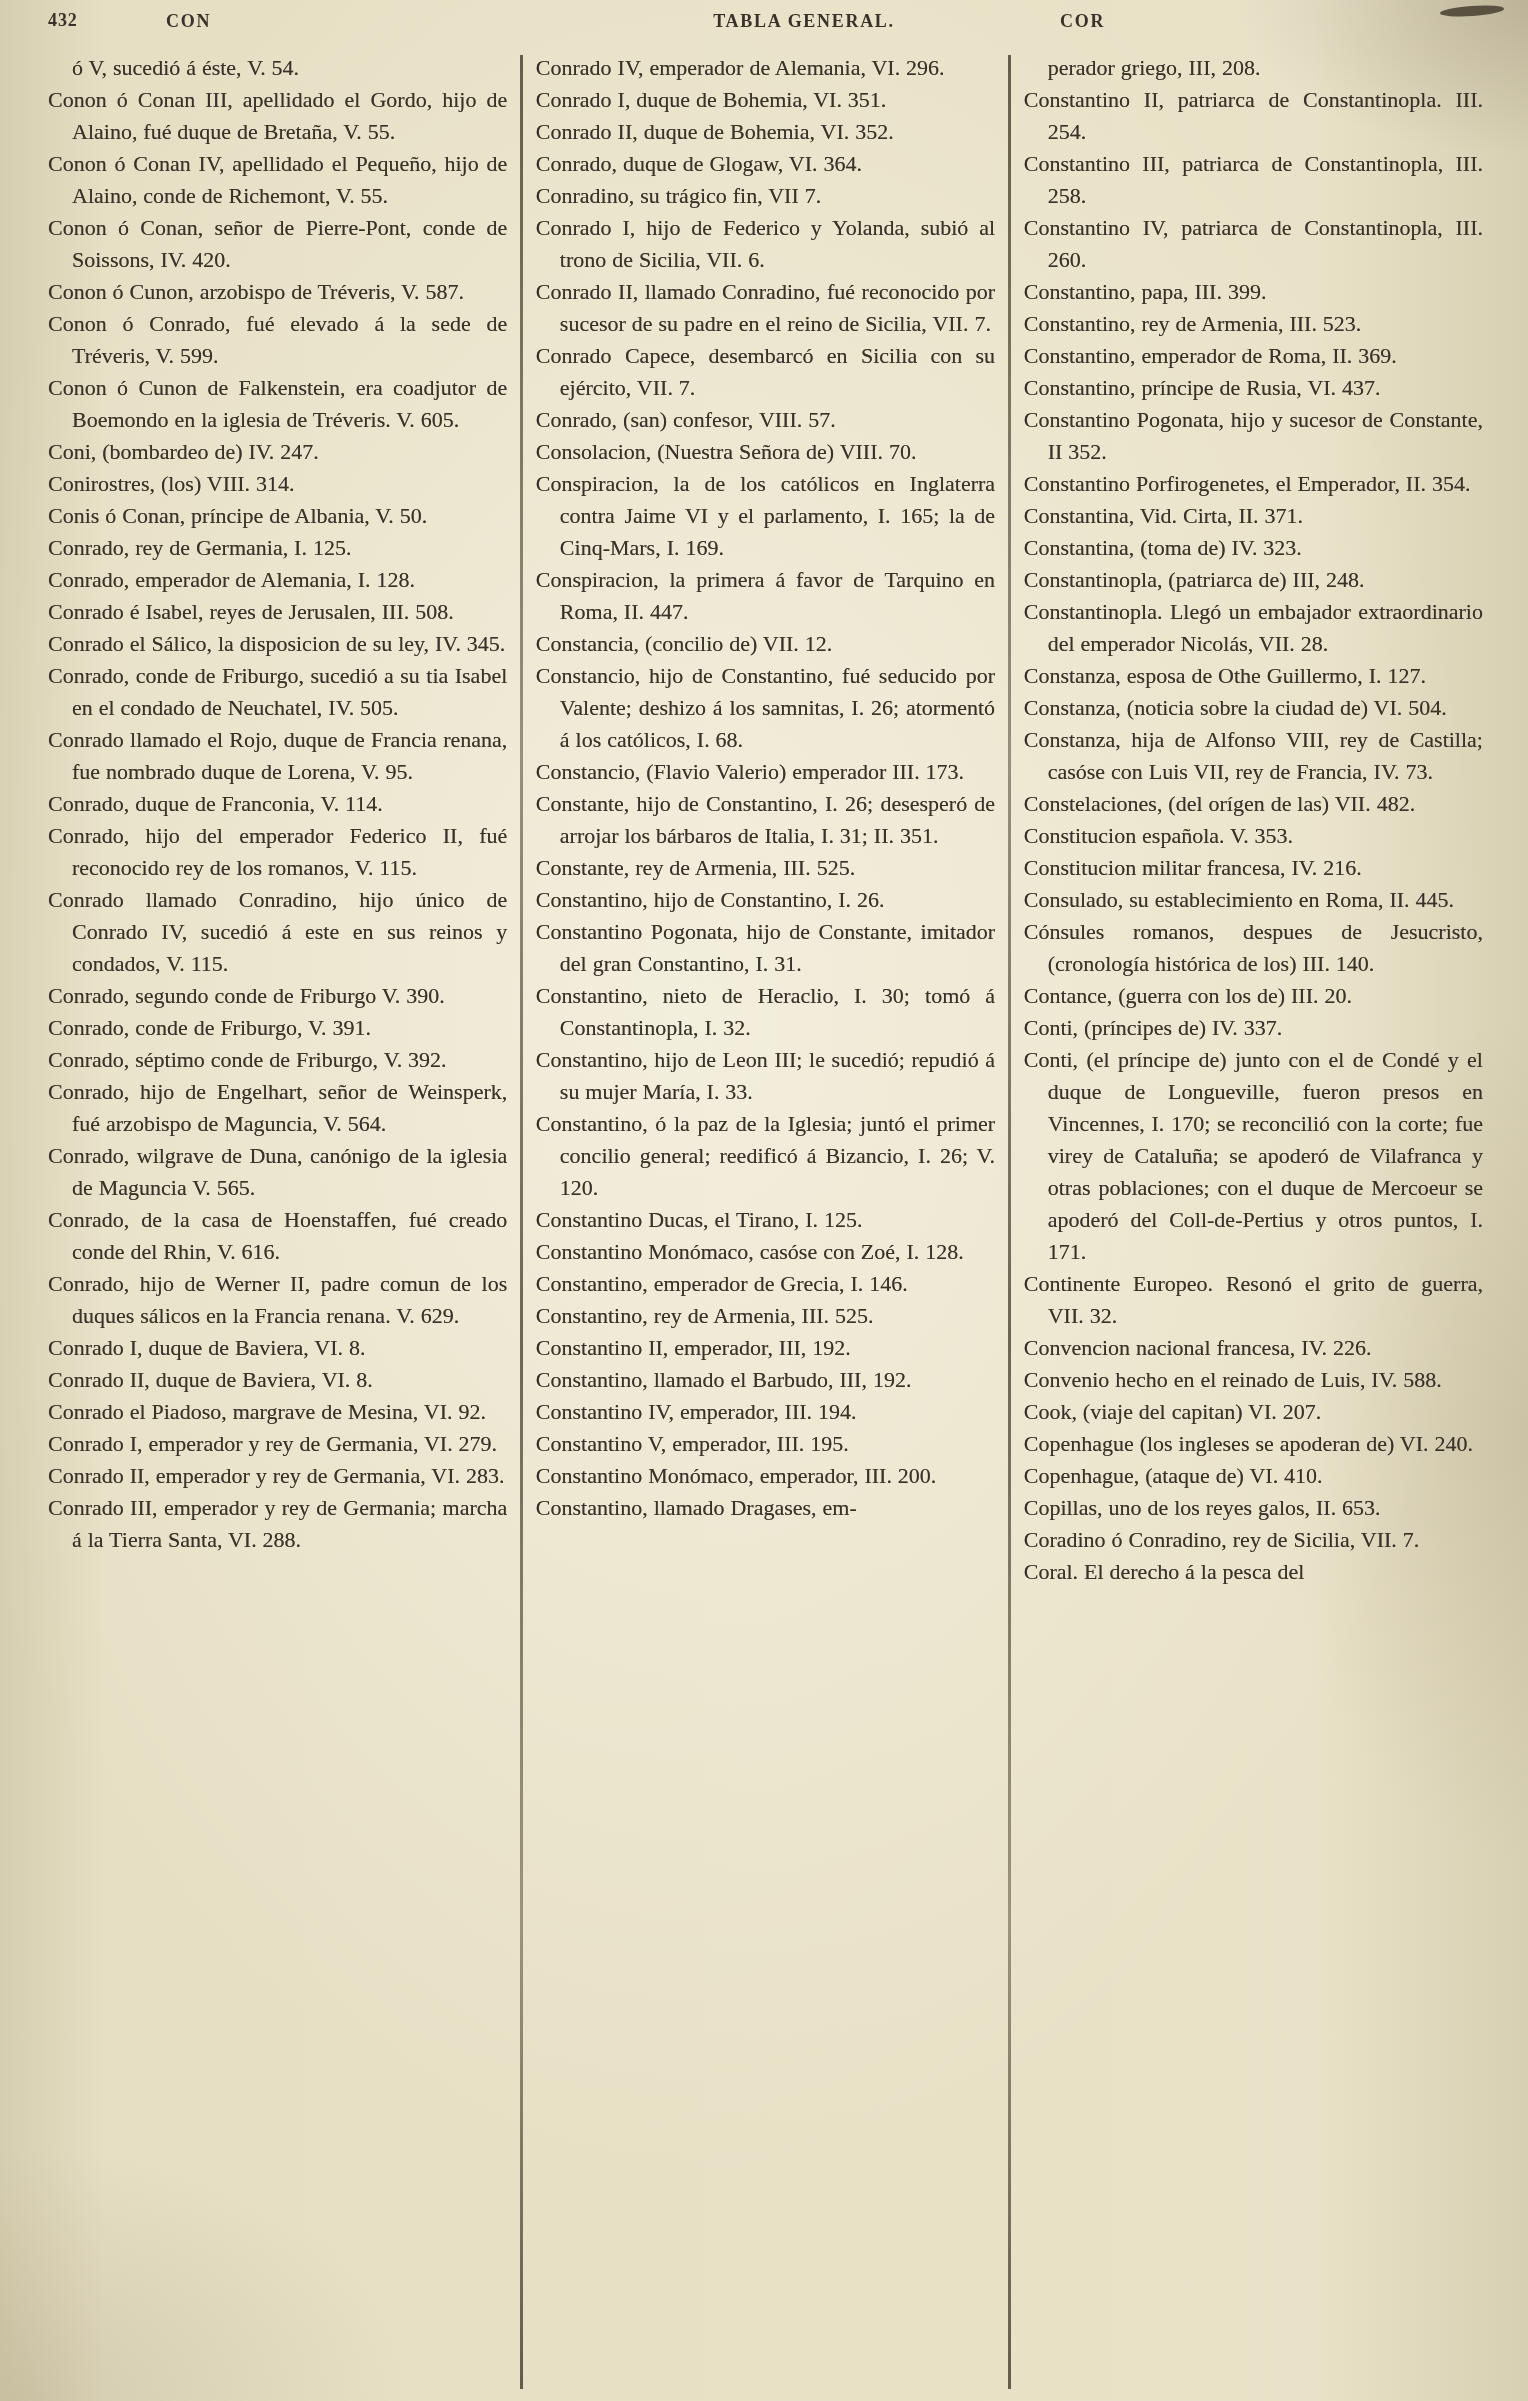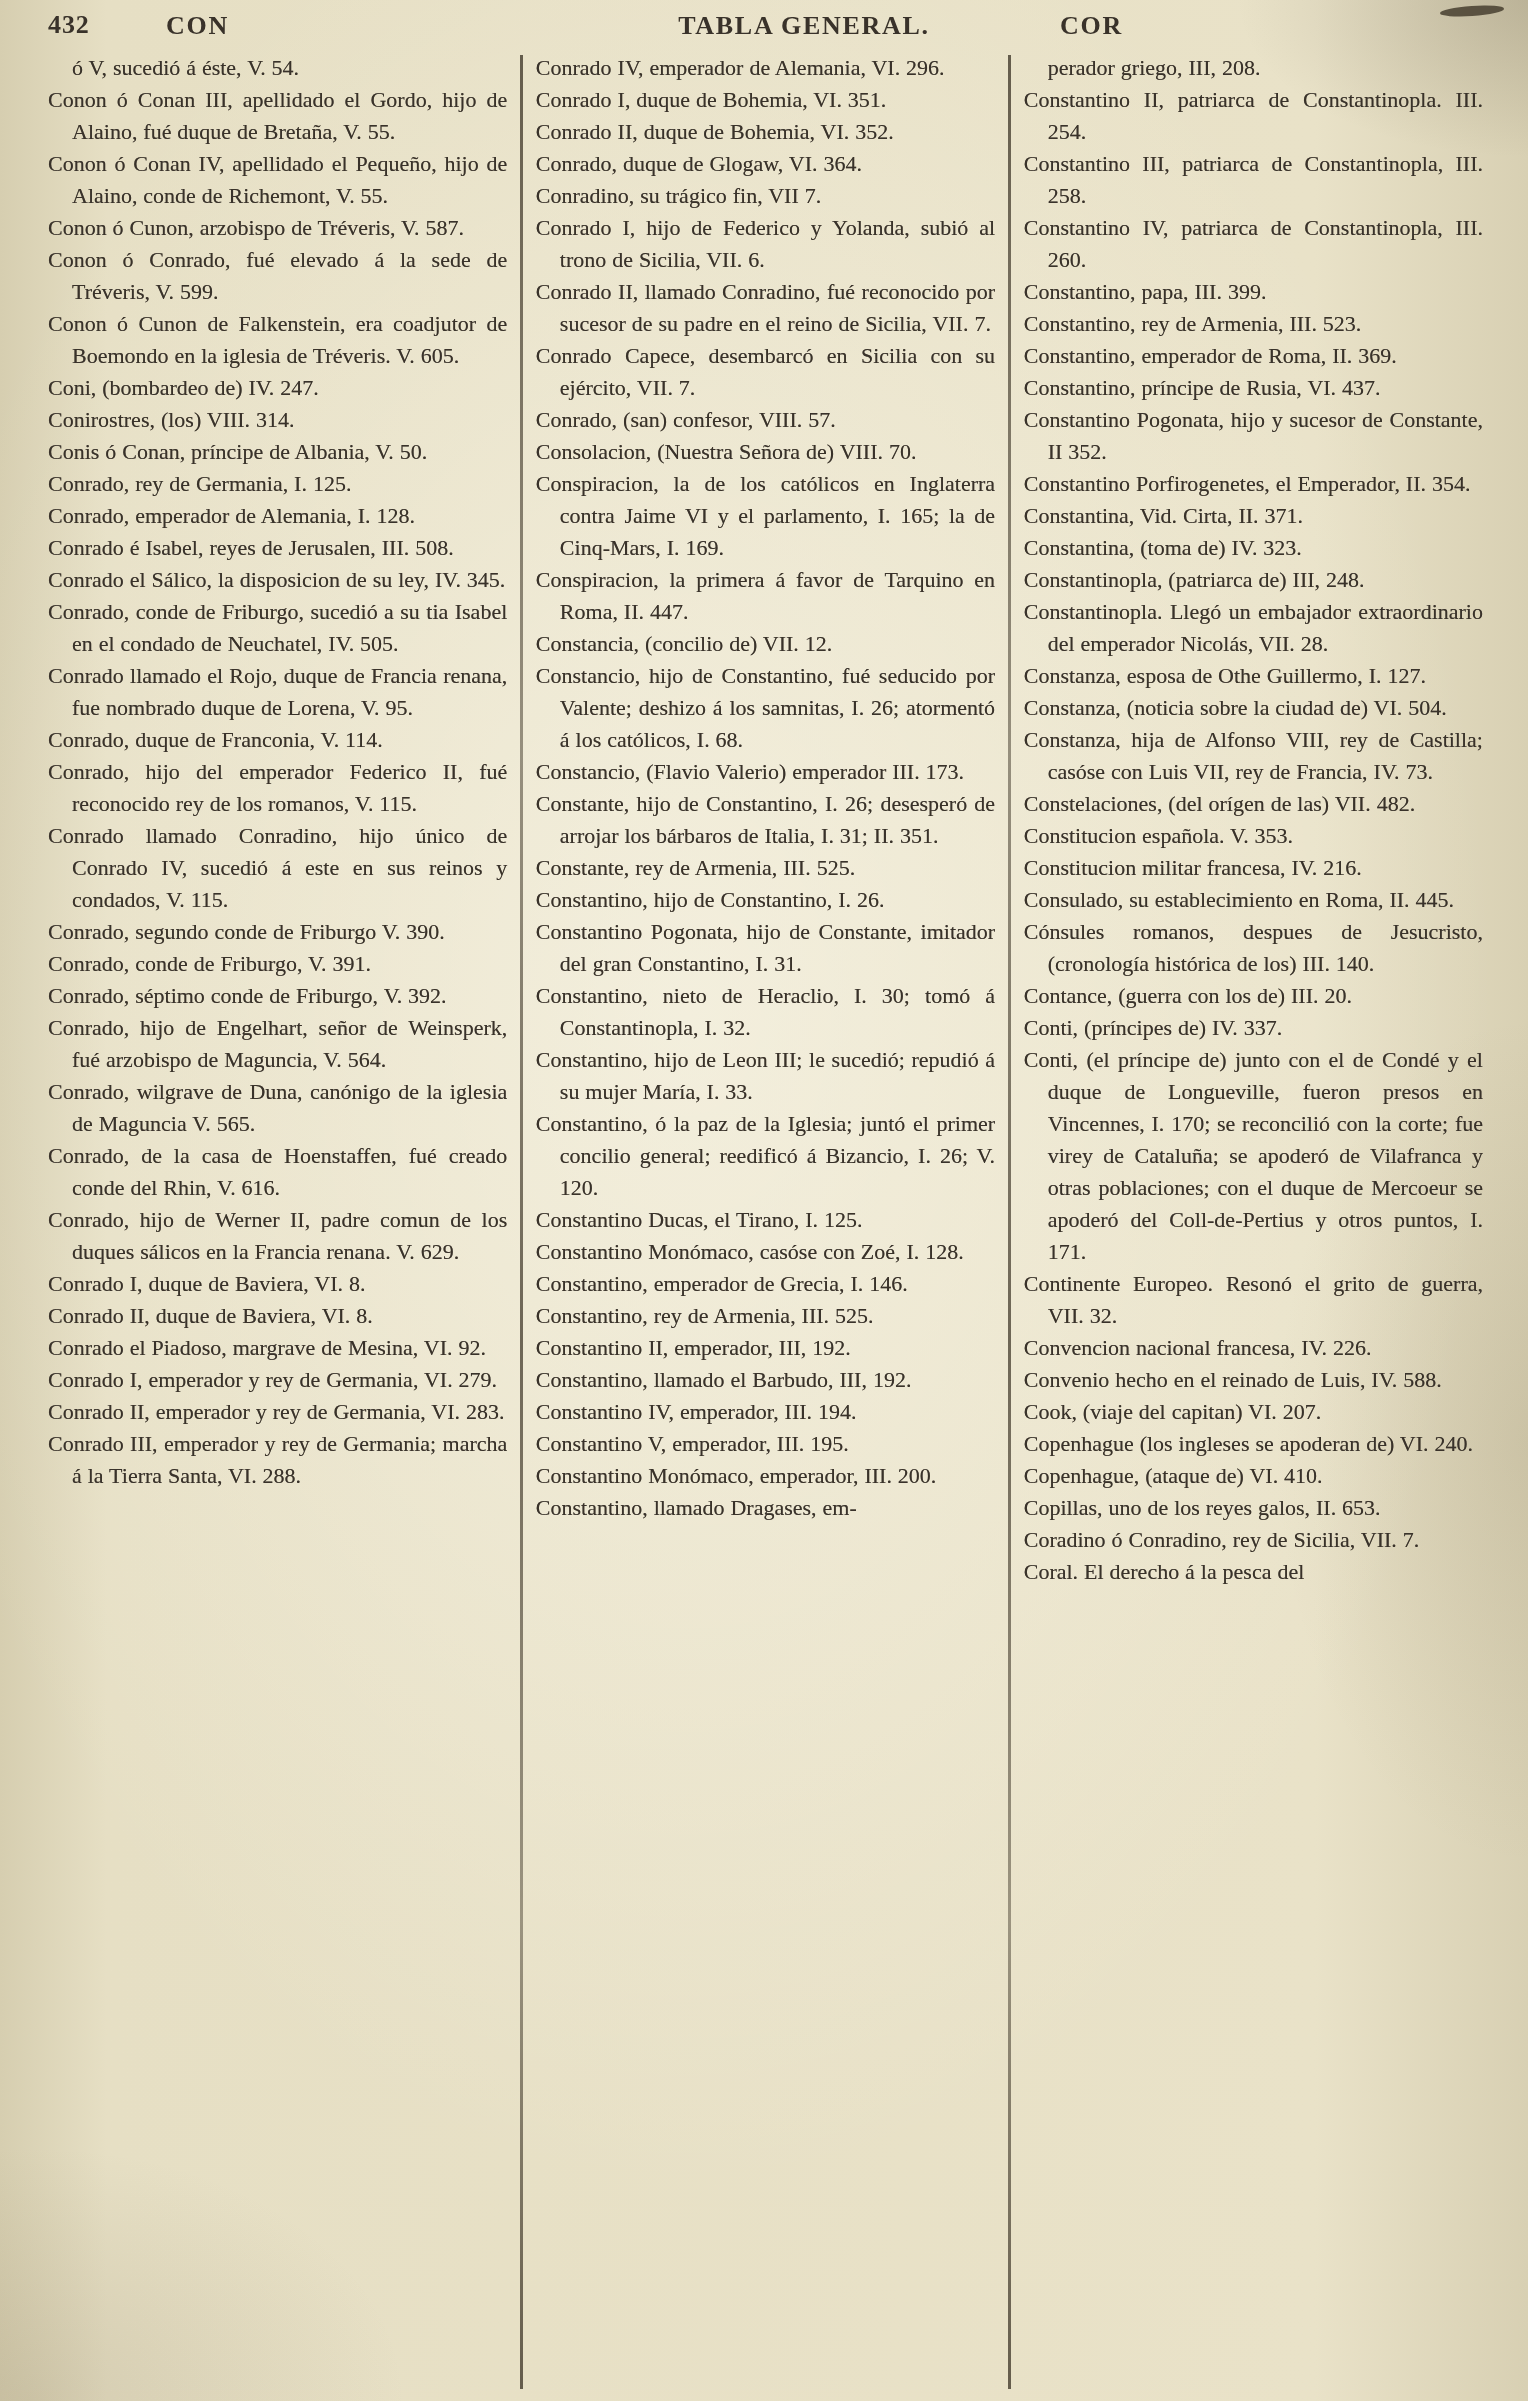--- a/index.html
+++ b/index.html
@@ -33,21 +33,21 @@
     background: #463e2f;
     border-radius: 50%;
     opacity: 0.85;
     transform: rotate(-4deg);
   }
 
   .header {
     position: relative;
     height: 50px;
     font-weight: bold;
-    font-size: 26px;
+    font-size: 18px;
   }
   .header .page-number { position: absolute; left: 48px;  top: 10.4px; letter-spacing: 0.9px; }
   .header .hw-left     { position: absolute; left: 166px; top: 11.3px; letter-spacing: 1.7px; }
   .header .title       { position: absolute; left: 50%;  top: 11.3px; transform: translateX(-50%); letter-spacing: 1.7px; margin-left: 40px; }
   .header .hw-right    { position: absolute; left: 1050px; top: 11.3px; letter-spacing: 1.7px; margin-left: 10px; }
 
   .columns {
     display: flex;
     padding: 1.7px 45px 0 48px;
     align-items: stretch;
@@ -93,20 +93,21 @@
     <span class="hw-left">CON</span>
     <span class="title">TABLA GENERAL.</span>
     <span class="hw-right">COR</span>
   </div>
 
   <div class="columns">
     <div class="col">
         <p class="entry continuation">ó V, sucedió á éste, V. 54.</p>
         <p class="entry">Conon ó Conan III, apellidado el Gordo, hijo de Alaino, fué duque de Bretaña, V. 55.</p>
         <p class="entry">Conon ó Conan IV, apellidado el Pequeño, hijo de Alaino, conde de Richemont, V. 55.</p>
+        <p class="entry">Conon ó Conan, señor de Pierre-Pont, conde de Soissons, IV. 420.</p>
         <p class="entry">Conon ó Cunon, arzobispo de Tréveris, V. 587.</p>
         <p class="entry">Conon ó Conrado, fué elevado á la sede de Tréveris, V. 599.</p>
         <p class="entry">Conon ó Cunon de Falkenstein, era coadjutor de Boemondo en la iglesia de Tréveris. V. 605.</p>
         <p class="entry">Coni, (bombardeo de) IV. 247.</p>
         <p class="entry">Conirostres, (los) VIII. 314.</p>
         <p class="entry">Conis ó Conan, príncipe de Albania, V. 50.</p>
         <p class="entry">Conrado, rey de Germania, I. 125.</p>
         <p class="entry">Conrado, emperador de Alemania, I. 128.</p>
         <p class="entry">Conrado é Isabel, reyes de Jerusalen, III. 508.</p>
         <p class="entry">Conrado el Sálico, la disposicion de su ley, IV. 345.</p>

